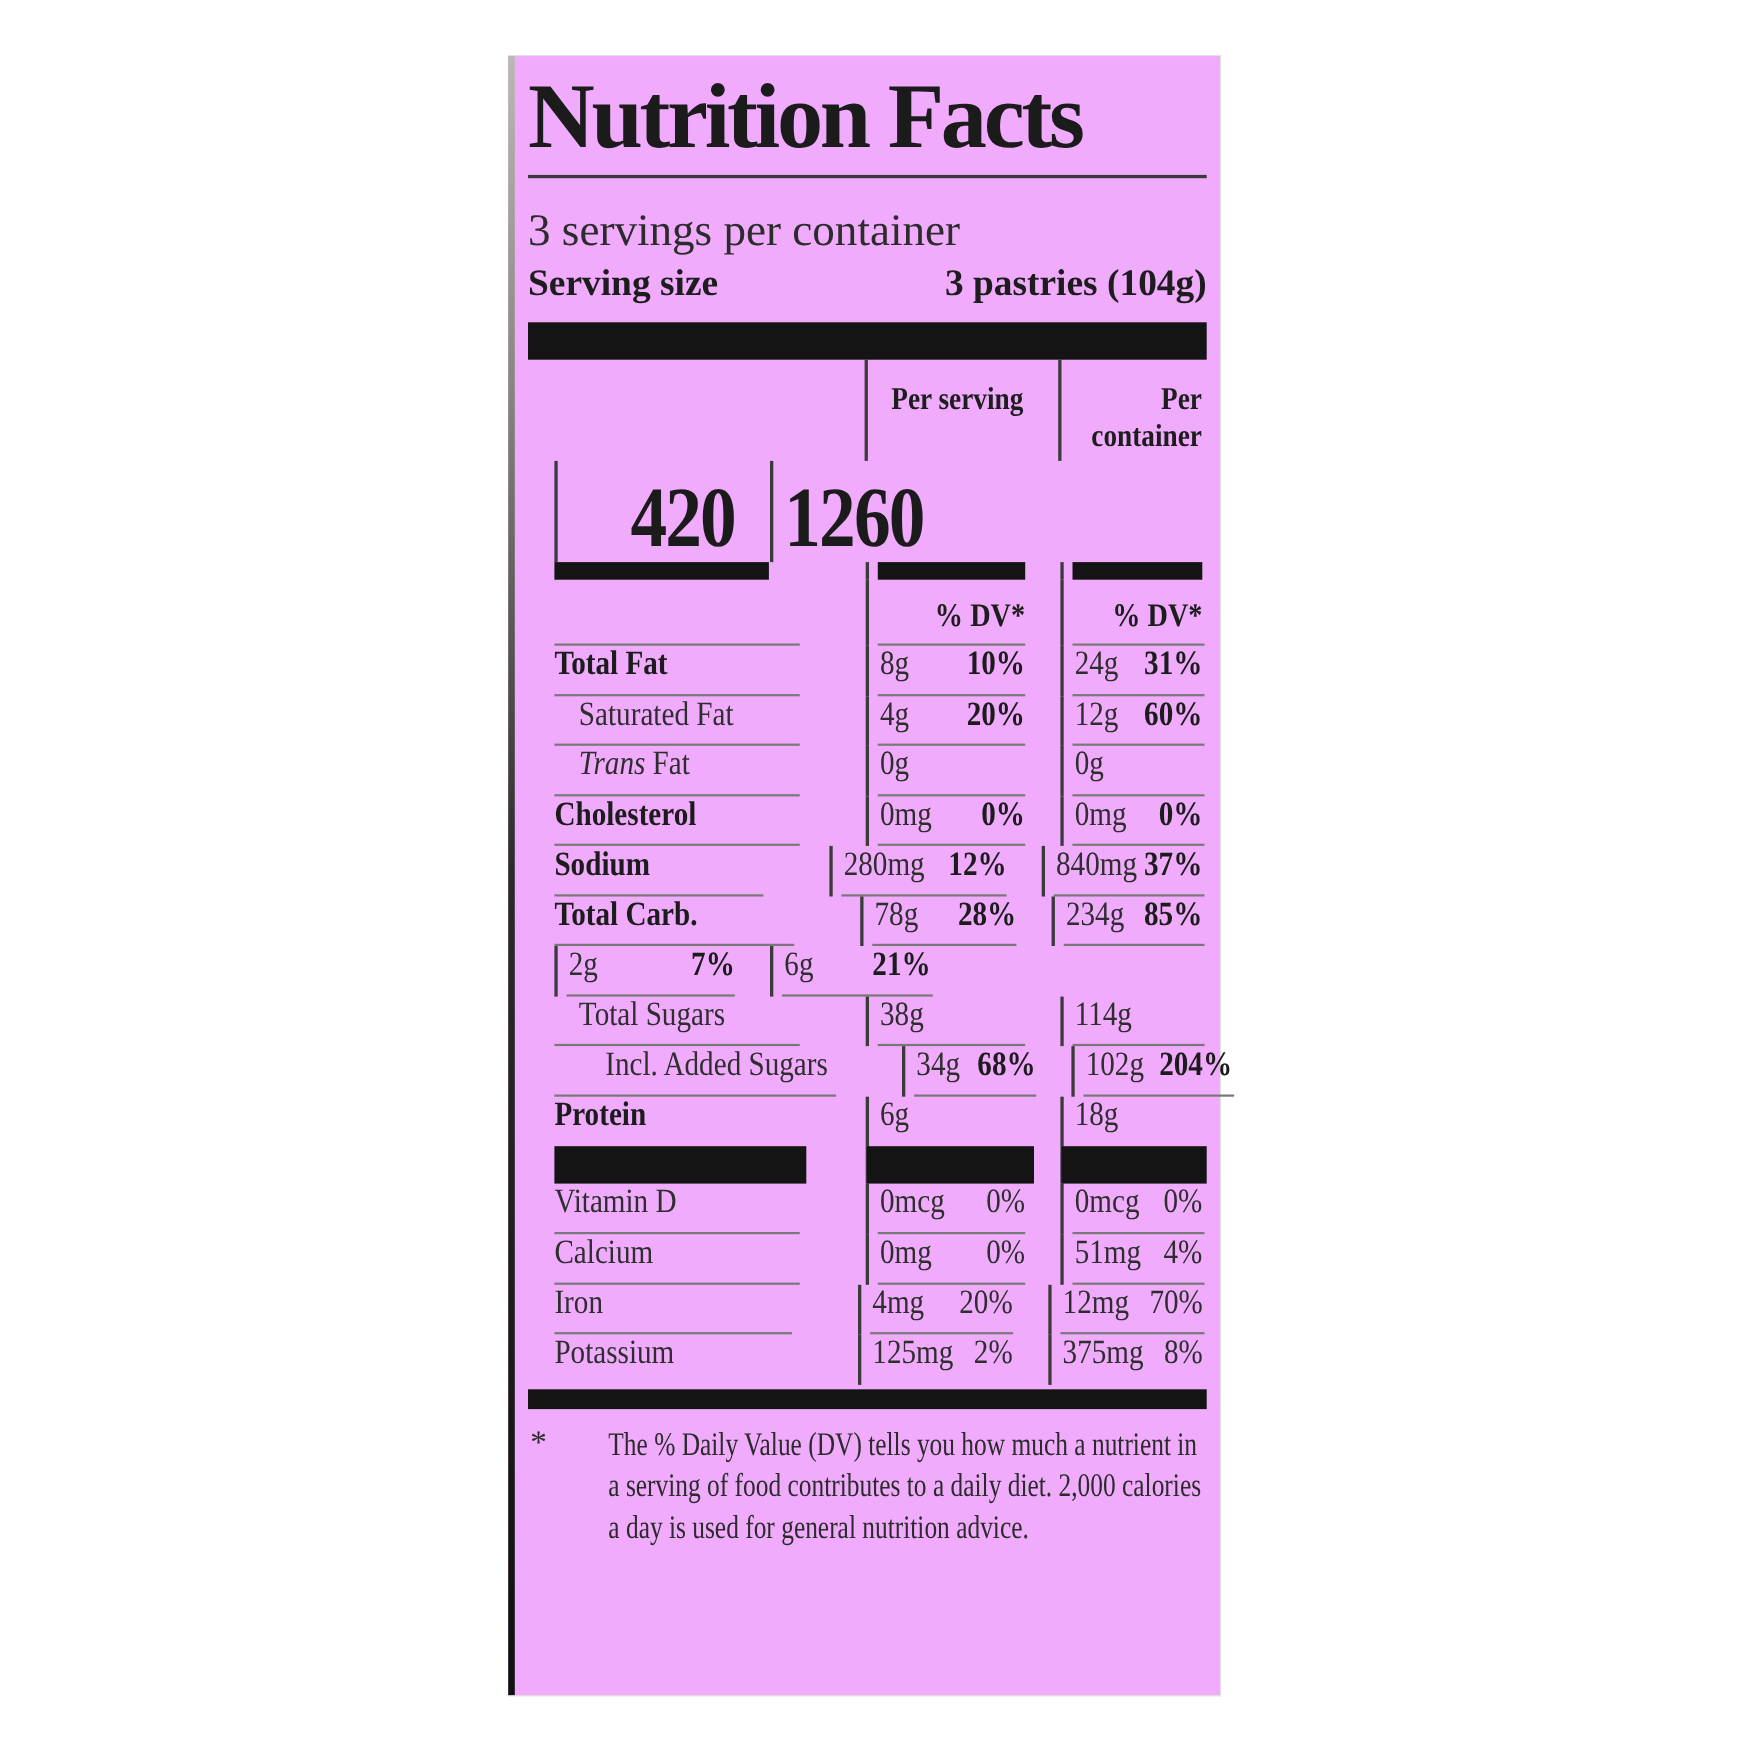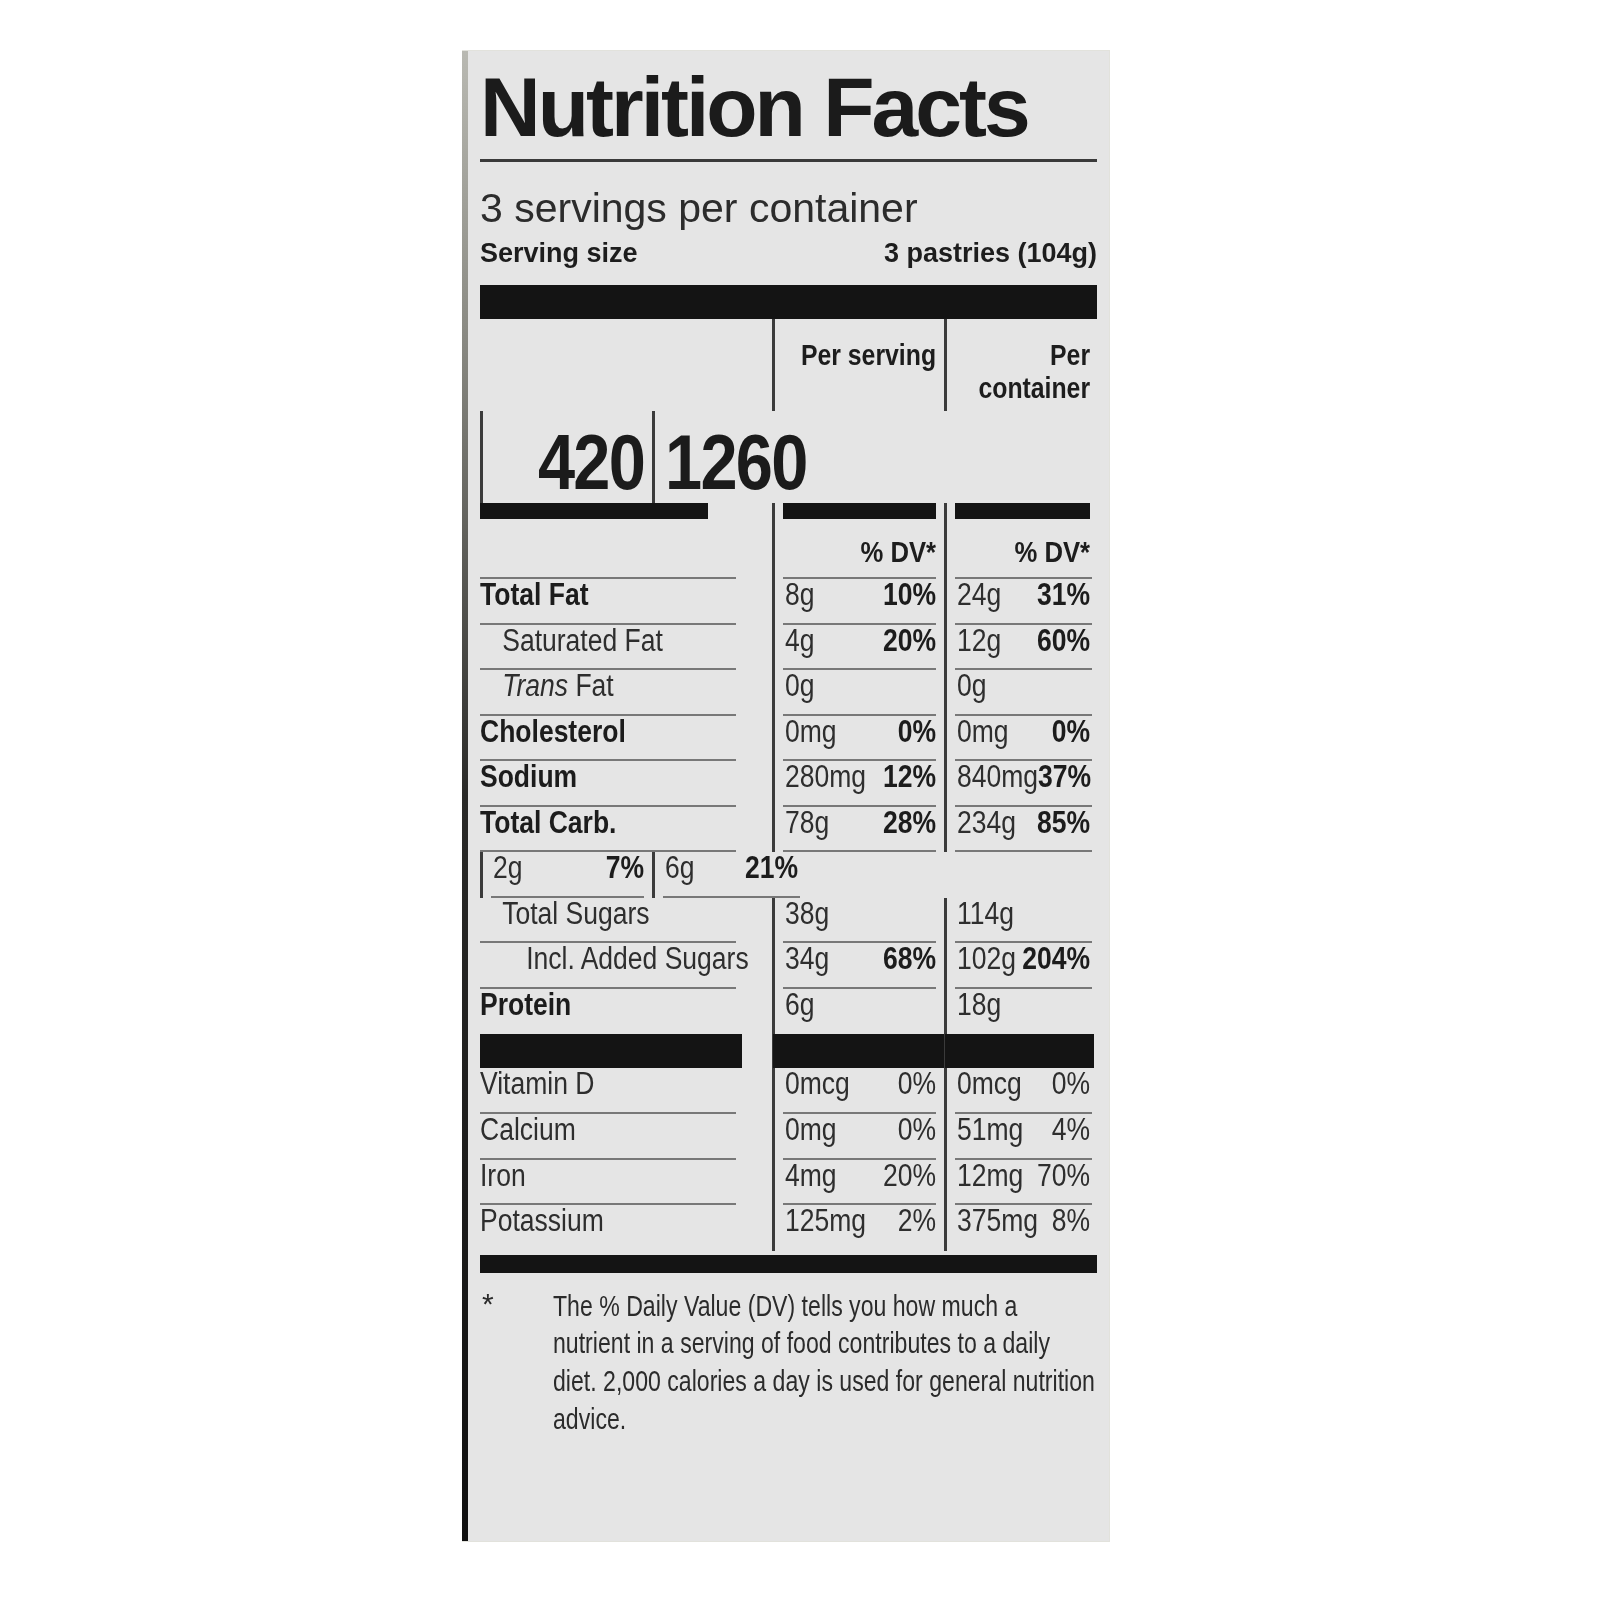--- a/index.html
+++ b/index.html
@@ -2,48 +2,48 @@
 <html><head>
 <meta charset="utf-8">
 <style>
   html,body { margin:0; padding:0; background:#ffffff; }
   .stage {
     position:relative; width:1600px; height:1600px; background:#ffffff;
     font-family:"Liberation Sans", sans-serif; color:#1e1e1e;
   }
   .label {
     position:absolute; left:462px; top:50px; width:648px; height:1492px;
-    background:#e5e5e5; box-sizing:border-box;
+    background:#f0abfc; box-sizing:border-box;
     padding:14px 12px 0 18px;
-    border:1px solid #e2e2dc; border-left:none;
+    border:1px solid #e2e2dc; border-left:none;font-family:Liberation Serif, serif;
   }
   .label::before {
     content:""; position:absolute; left:0; top:0; bottom:0; width:6px;
     background:linear-gradient(#b9b9b2 0%, #878780 20%, #2a2a28 50%, #101010 100%);
   }
 
   
   .cd  { width:117%; transform:scaleX(.855); transform-origin:0 50%; }
   .cd2 { width:130%; transform:scaleX(.77);  transform-origin:0 0; }
 
   .title {
     font-size:84px; font-weight:800; letter-spacing:-3px; line-height:1.0;
     margin:0; padding:0 0 10px 0; border-bottom:3px solid #3a3a3a; color:#1b1b1b;
   }
   .servings { font-size:41px; color:#2c2c2c; padding:10px 0 2px 0;margin-top:13px; }
   .ssrow {
     display:flex; justify-content:space-between; align-items:baseline;
-    font-size:27px; font-weight:700; color:#1d1d1d; padding:4px 0 16px 0;
+    font-size:34px; font-weight:700; color:#1d1d1d; padding:4px 0 16px 0;
   }
   .thickbar { height:34px; background:#141414; }
   .thickbar.btm { height:18px; margin-top:4px; }
 
   
   .trow { display:flex; }
-  .c { box-sizing:border-box; position:relative; }
+  .c { box-sizing:border-box; position:relative;margin-left:24px; }
   .c.n  { width:292px; padding-right:34px; }
   .c.v2 { width:172px; border-left:3px solid #3b3b3b; padding:0 8px 0 10px; }
   .c.v3 { width:150px; border-left:3px solid #3b3b3b; padding:0 4px 0 10px; }
 
   
   .trow.sep .c.n::after  { content:""; position:absolute; left:0;  right:36px; bottom:0; border-bottom:2px solid #787878; }
   .trow.sep .c.v2::after { content:""; position:absolute; left:8px; right:8px; bottom:0; border-bottom:2px solid #787878; }
   .trow.sep .c.v3::after { content:""; position:absolute; left:8px; right:2px; bottom:0; border-bottom:2px solid #787878; }
 
   .head .c { padding-top:20px; padding-bottom:6px; }

